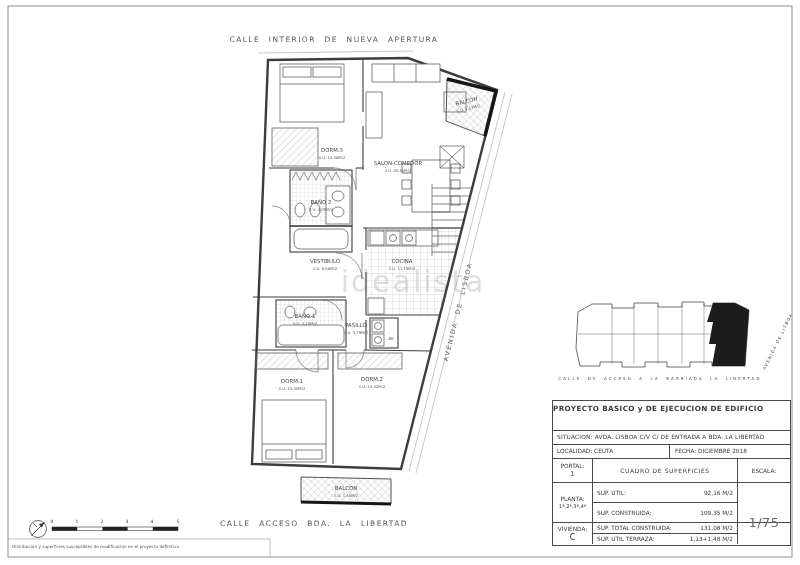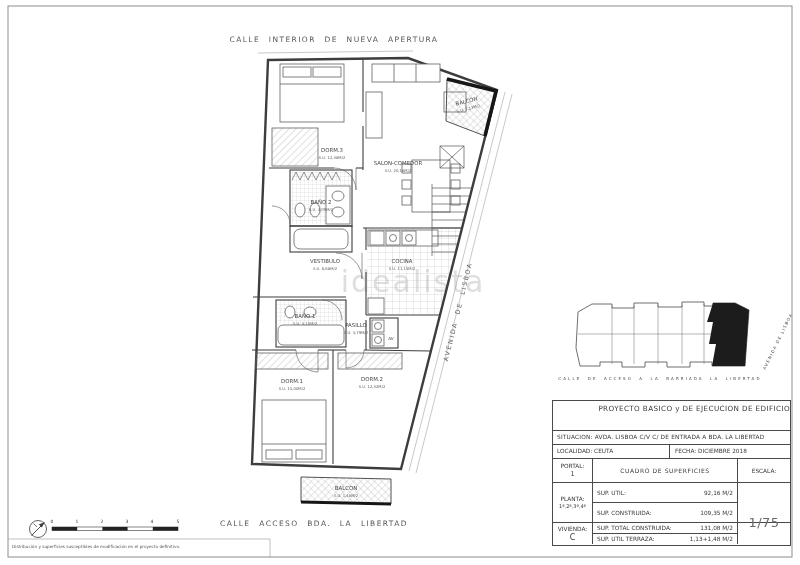--- a/index.html
+++ b/index.html
@@ -14,22 +14,22 @@
   .kp-street{font-size:4px;letter-spacing:2.1px;word-spacing:3px;text-anchor:middle;fill:#4a4a4a;}
   .kp-diag{font-size:4.2px;letter-spacing:1.2px;text-anchor:middle;fill:#4a4a4a;}
   .wmark{font-size:30px;letter-spacing:2px;text-anchor:middle;fill:#d7d7d7;opacity:.8;}
   .ticknum{font-size:4.5px;text-anchor:middle;fill:#333;}
   .fineprint{font-size:4.2px;fill:#555;}
   
   .tb{position:absolute;left:552px;top:400px;width:239px;height:146px;border:1px solid #4a4a4a;
       background:#fff;color:#3a3a3a;box-sizing:border-box;}
   .tb .bb{border-bottom:1px solid #4a4a4a;}
   .tb .br{border-right:1px solid #4a4a4a;}
-  .tb-title{height:30px;text-align:right;font-size:7.2px;line-height:1.45;padding-top:3px;
-      letter-spacing:.4px;box-sizing:border-box;}
+  .tb-title{height:30px;text-align:left;font-size:7.2px;line-height:1.45;padding-top:3px;
+      letter-spacing:.4px;box-sizing:border-box;font-weight:bold;}
   .tb-situ{height:13px;line-height:13px;font-size:5.8px;padding-left:4px;letter-spacing:.2px;}
   .tb-split{height:13px;display:flex;font-size:5.8px;line-height:13px;}
   .tb-split .cell1{flex:0 0 117px;padding-left:4px;box-sizing:border-box;}
   .tb-split .cell2{flex:1;padding-left:5px;}
   .tb-grid{display:grid;grid-template-columns:40px 1fr 52px;grid-template-rows:24px repeat(4,1fr);
       height:85px;font-size:5.8px;}
   .tb-grid>div{box-sizing:border-box;display:flex;align-items:center;}
   .stack{flex-direction:column;justify-content:center;text-align:center;}
   .c-cuadro{justify-content:center;letter-spacing:.6px;font-size:6px;}
   .c-esc-label{justify-content:center;}

